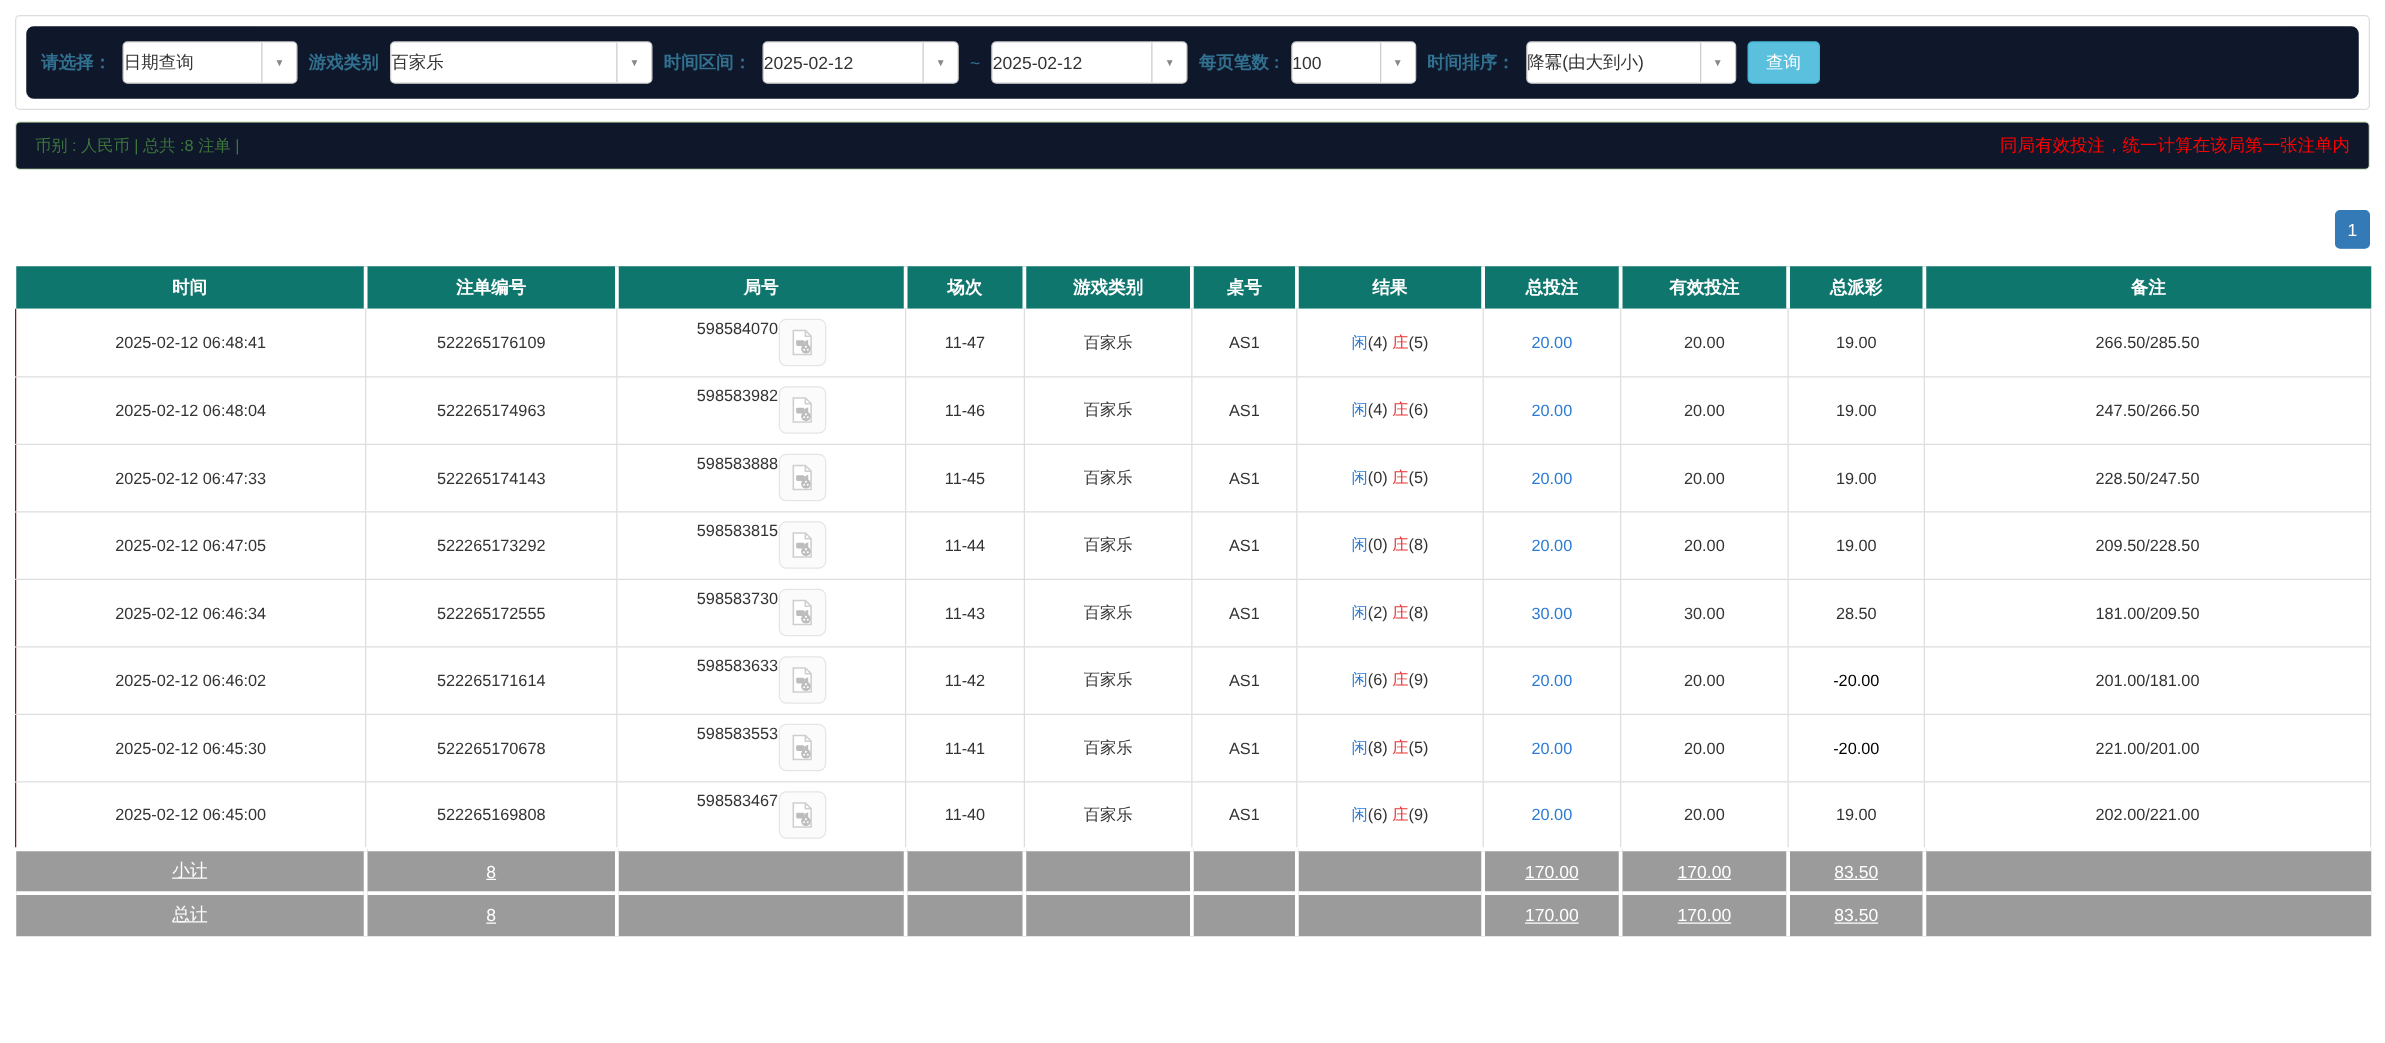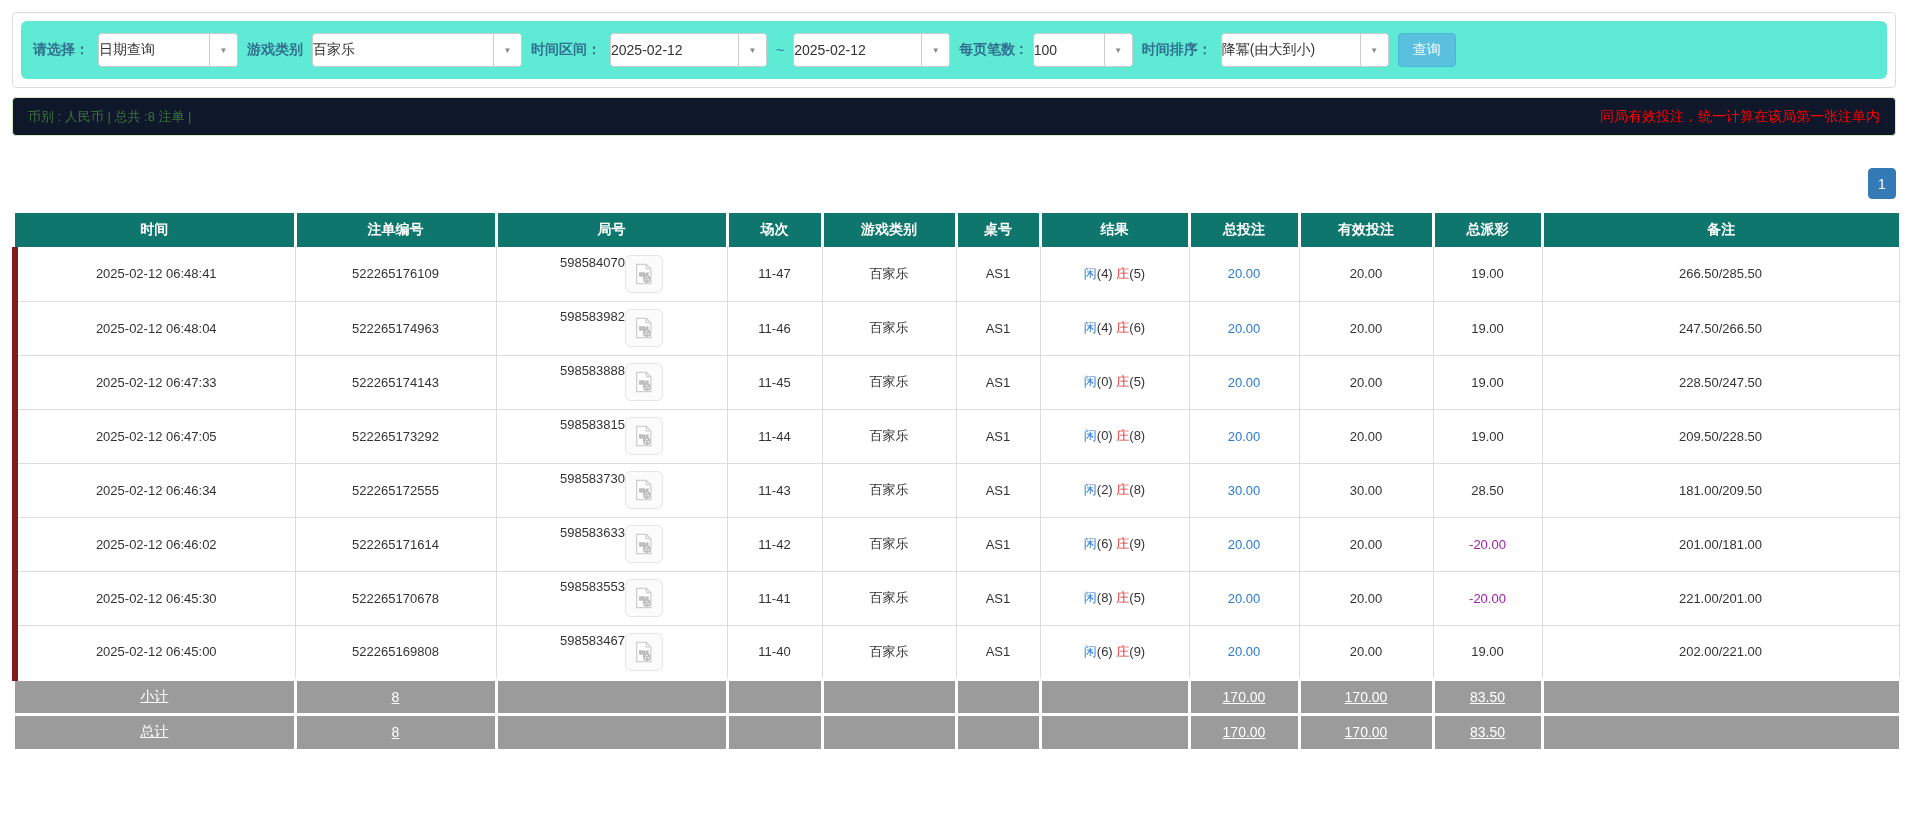--- a/index.html
+++ b/index.html
@@ -5,21 +5,21 @@
   * { box-sizing: border-box; margin: 0; padding: 0; }
   html,body { width:1908px; height:834px; background:#fff; overflow:hidden;
     font-family:"Liberation Sans","DejaVu Sans",sans-serif; }
   .page { position:relative; width:1908px; height:834px; padding:0 12px; }
 
   
   .page-title { padding-top:14px; font-size:26px; font-weight:400; color:#333; }
 
   
   .filter-box { margin-top:12px; border:1px solid #ddd; border-radius:4px; padding:8px; background:#fff; }
-  .filter-bar { background:#5eead4; border-radius:6px; padding:12px 12px; display:flex; align-items:center; gap:9px; }
+  .filter-bar { background:#0f172a; border-radius:6px; padding:12px 12px; display:flex; align-items:center; gap:9px; }
   .flabel { font-size:14px; font-weight:bold; color:#31708f; white-space:nowrap; }
   .combo { display:inline-flex; align-items:stretch; background:#fff; border:1px solid #ccc; border-radius:4px; height:34px; overflow:hidden; }
   .combo-text { display:flex; align-items:center; padding:0 0; font-size:14px; color:#333; }
   .combo-caret { display:flex; align-items:center; justify-content:center; width:28px; border-left:1px solid #ccc; background:#fff; cursor:pointer; }
   .tri { font-size:8px; color:#888; }
   .tilde { color:#31708f; font-size:14px; }
   .btn-search { height:34px; padding:0 14px; background:#5bc0de; border:1px solid #46b8da; border-radius:4px; color:#fff; font-size:14px; cursor:pointer; }
 
   
   .summary-bar { margin-top:9px; background:#0f172a; border:1px solid #d6e9c6; border-radius:4px;
@@ -31,28 +31,28 @@
   .pager-row { margin-top:32px; height:31px; display:flex; justify-content:flex-end; }
   .page-btn { width:28px; height:31px; background:#337ab7; border:1px solid #337ab7; border-radius:4px;
     color:#fff; font-size:14px; display:flex; align-items:center; justify-content:center; cursor:pointer; }
 
   
   table.records { margin-top:14px; width:1884px; border-collapse:collapse; table-layout:fixed; }
   thead th { background:#0f766e; color:#fff; font-size:14px; font-weight:bold; height:34px; text-align:center; }
   thead th + th { border-left:3px solid #fff; }
   tbody td { height:54px; text-align:center; font-size:13px; color:#333;
     border-bottom:1px solid #ddd; border-right:1px solid #ddd; background:#fff; }
-  tbody td:first-child { border-left:6px solid #7f1d1d;margin-left:20px; }
+  tbody td:first-child { border-left:1px solid #7f1d1d;margin-left:20px; }
   tfoot td { background:#9b9b9b; color:#fff; font-size:14px; height:35px; text-align:center; border-top:3px solid #fff;text-decoration:underline; }
   tfoot td + td { border-left:3px solid #fff; }
 
   .player { color:#2b7bd4; }
   .banker { color:#e53333; }
   .bet-link { color:#2b7bd4; text-decoration:none; cursor:pointer; }
-  .payout.neg { color:#a21caf;margin-top:12px; }
+  .payout.neg { color:#000000;margin-top:12px; }
 
   .round-cell-inner { display:inline-flex; align-items:flex-start; gap:0; }
   .video-btn { width:38px; height:38px; background:#fbfbfb; border:1px solid #e5e5e5; border-radius:6px;
     display:inline-flex; align-items:center; justify-content:center; cursor:pointer; padding:0; }
 
   
   .bottom-pager-sliver { position:absolute; right:12px; bottom:0; width:28px; height:6px;
     background:#337ab7; border-radius:3px 3px 0 0; }
 </style>
 </head>

